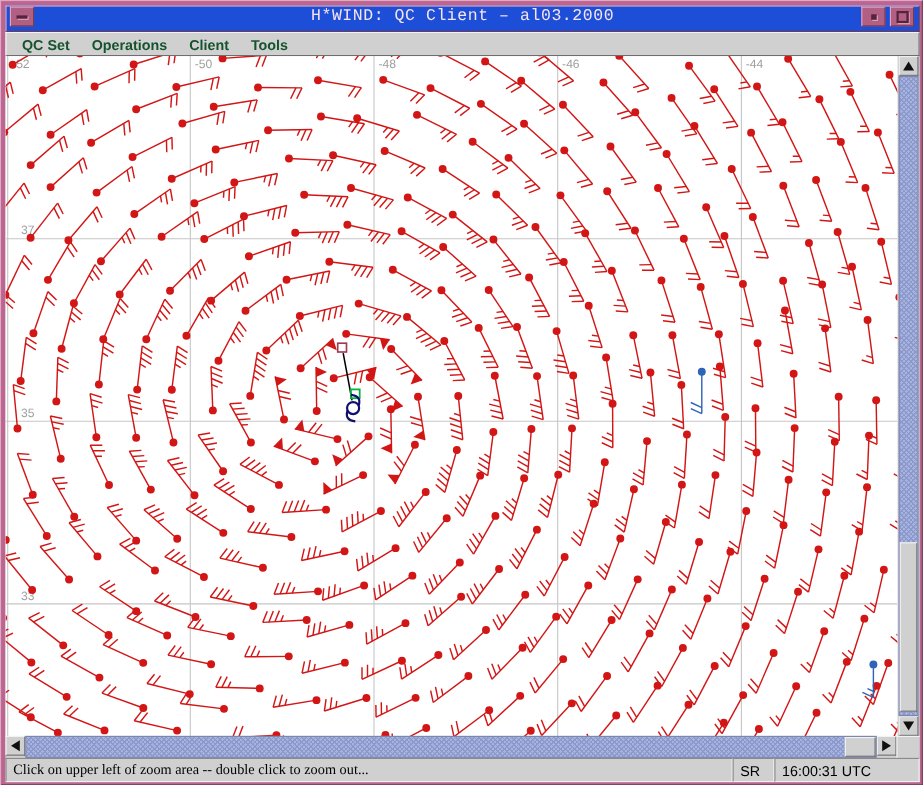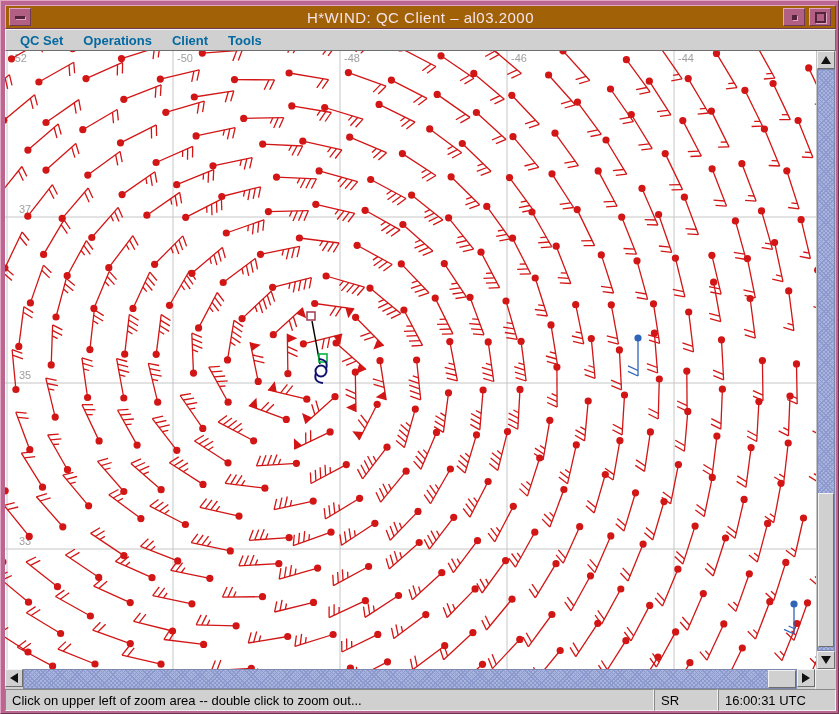--- a/index.html
+++ b/index.html
@@ -2,42 +2,42 @@
 <html><head>
 <meta charset="utf-8">
 <style>
   html,body{margin:0;padding:0;background:#9a9a9a;font-family:"Liberation Sans",sans-serif;}
   #window{width:839px;height:714px;box-sizing:border-box;background:#bb6590;
           padding:4px;border-top:1px solid #e2a7c3;border-left:1px solid #e2a7c3;
           border-right:1px solid #6d3750;border-bottom:1px solid #6d3750;}
   #inner{width:831px;height:706px;display:flex;flex-direction:column;background:#d0d0d0;}
 
   
-  #titlebar{height:24px;box-sizing:border-box;background:#a16207;position:relative;
-            display:flex;align-items:center;
+  #titlebar{height:24px;box-sizing:border-box;background:#1d4ed8;position:relative;
+            display:flex;align-items:flex-start;
             border-top:1px solid #e0a6c2;border-left:1px solid #e0a6c2;
-            border-right:1px solid #713a54;border-bottom:1px solid #713a54;}
+            border-right:1px solid #713a54;border-bottom:1px solid #713a54;font-family:Liberation Mono, monospace;}
   #title-text{position:absolute;left:0;right:0;text-align:center;color:#f6e4ee;
               font-size:15px;letter-spacing:.5px;}
   .tb-btn{width:22px;height:18px;box-sizing:border-box;background:#b25f84;
           border-top:1px solid #e0a6c2;border-left:1px solid #e0a6c2;
           border-right:1px solid #713a54;border-bottom:1px solid #713a54;
           display:flex;align-items:center;justify-content:center;margin:0 2px;}
   #btn-menu{margin-left:3px;}
   #btn-right-group{margin-left:auto;display:flex;margin-right:2px;}
   .dash-glyph{width:10px;height:3px;background:#53243a;box-shadow:1px 1px 0 #e0a6c2;}
   .dot-glyph{width:5px;height:5px;background:#53243a;box-shadow:1px 1px 0 #e0a6c2;}
   .sq-glyph{width:11px;height:11px;box-sizing:border-box;border:2px solid #53243a;
             box-shadow:1px 1px 0 #e0a6c2;}
 
   
   #menubar{height:22px;box-sizing:border-box;background:#d0d0d0;display:flex;align-items:center;
            border-top:1px solid #f2f2f2;border-left:1px solid #f2f2f2;
            border-right:1px solid #6e6e6e;border-bottom:1px solid #6e6e6e;padding-left:4px;}
-  .menu-item{font-weight:bold;font-size:13px;color:#0369a1;padding:2px 10px;white-space:nowrap;}
+  .menu-item{font-weight:bold;font-size:13px;color:#14532d;padding:2px 10px;white-space:nowrap;}
 
   
   #content-row{display:flex;height:618px;}
   #map-wrap{width:811px;height:618px;background:#ffffff;position:relative;overflow:hidden;}
   #map-canvas{display:block;}
 
   
   .sb-btn{width:18px;height:18px;box-sizing:border-box;background:#d0d0d0;flex:none;
           border-top:1px solid #f2f2f2;border-left:1px solid #f2f2f2;
           border-right:1px solid #6e6e6e;border-bottom:1px solid #6e6e6e;
@@ -59,23 +59,23 @@
   .arr-up{width:0;height:0;border-left:5px solid transparent;border-right:5px solid transparent;border-bottom:8px solid #101010;}
   .arr-down{width:0;height:0;border-left:5px solid transparent;border-right:5px solid transparent;border-top:8px solid #101010;}
   .arr-left{width:0;height:0;border-top:5px solid transparent;border-bottom:5px solid transparent;border-right:8px solid #101010;}
   .arr-right{width:0;height:0;border-top:5px solid transparent;border-bottom:5px solid transparent;border-left:8px solid #101010;}
 
   
   #statusbar{height:22px;display:flex;background:#d0d0d0;font-size:13px;color:#000;}
   .status-cell{box-sizing:border-box;border-top:1px solid #8a8a8a;border-left:1px solid #8a8a8a;
                border-bottom:1px solid #f0f0f0;border-right:1px solid #f0f0f0;
                display:flex;align-items:center;padding:0 6px;white-space:nowrap;overflow:hidden;}
-  #status-msg{flex:1;}
-  #status-mode{width:64px;flex:none;}
-  #status-time{width:118px;flex:none;}
+  #status-msg{flex:1;font-family:Liberation Serif, serif;}
+  #status-mode{width:38px;flex:none;}
+  #status-time{width:132px;flex:none;}
 </style>
 </head>
 <body>
 
 <div id="window">
   <div id="inner">
 
     <div id="titlebar">
       <div class="tb-btn" id="btn-menu">
         <div class="dash-glyph"></div>

